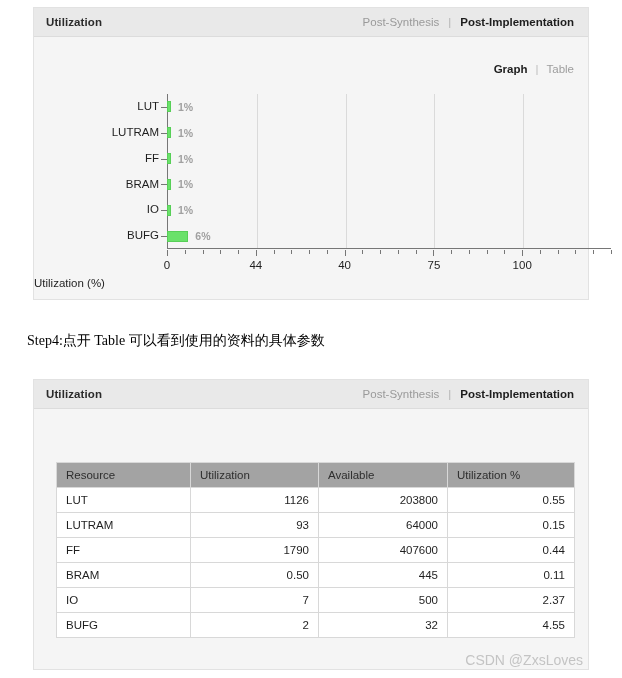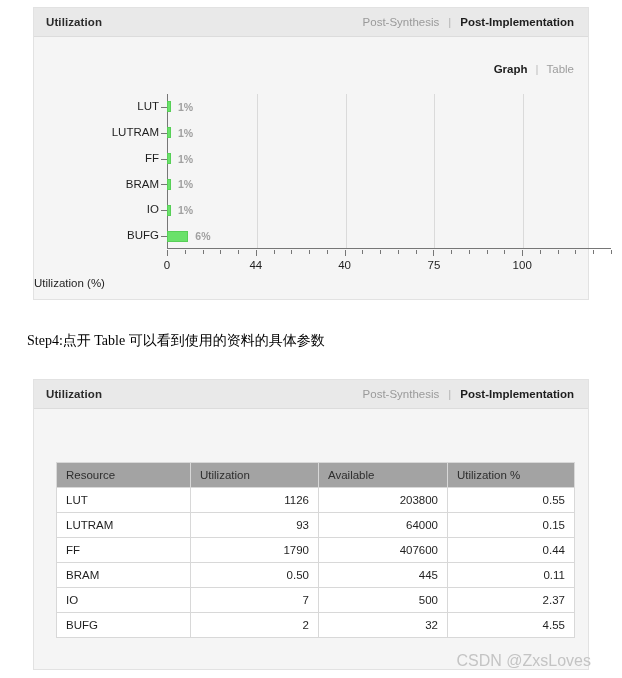--- a/index.html
+++ b/index.html
@@ -173,23 +173,23 @@
   .util-table thead th {
     background: #a3a3a3;
     text-align: left;
     color: #2e2e2e;
   }
   .util-table td.res { text-align: left; }
   .util-table td.num { text-align: right; }
 
   #watermark {
     position: absolute;
-    right: 31px;
+    right: 39px;
     top: 652px;
-    font-size: 16px;
+    font-size: 14px;
     color: #c4c4c4;
     white-space: nowrap;
   }
 </style>
 </head>
 <body>
 
 <div class="panel" id="chart-panel">
 
   <div class="panel-header">

